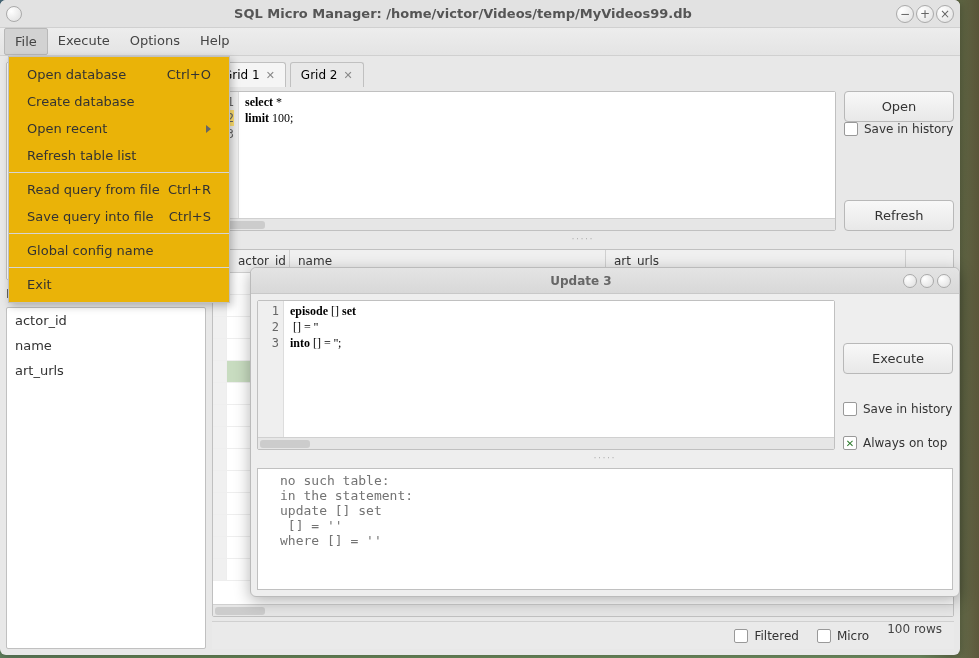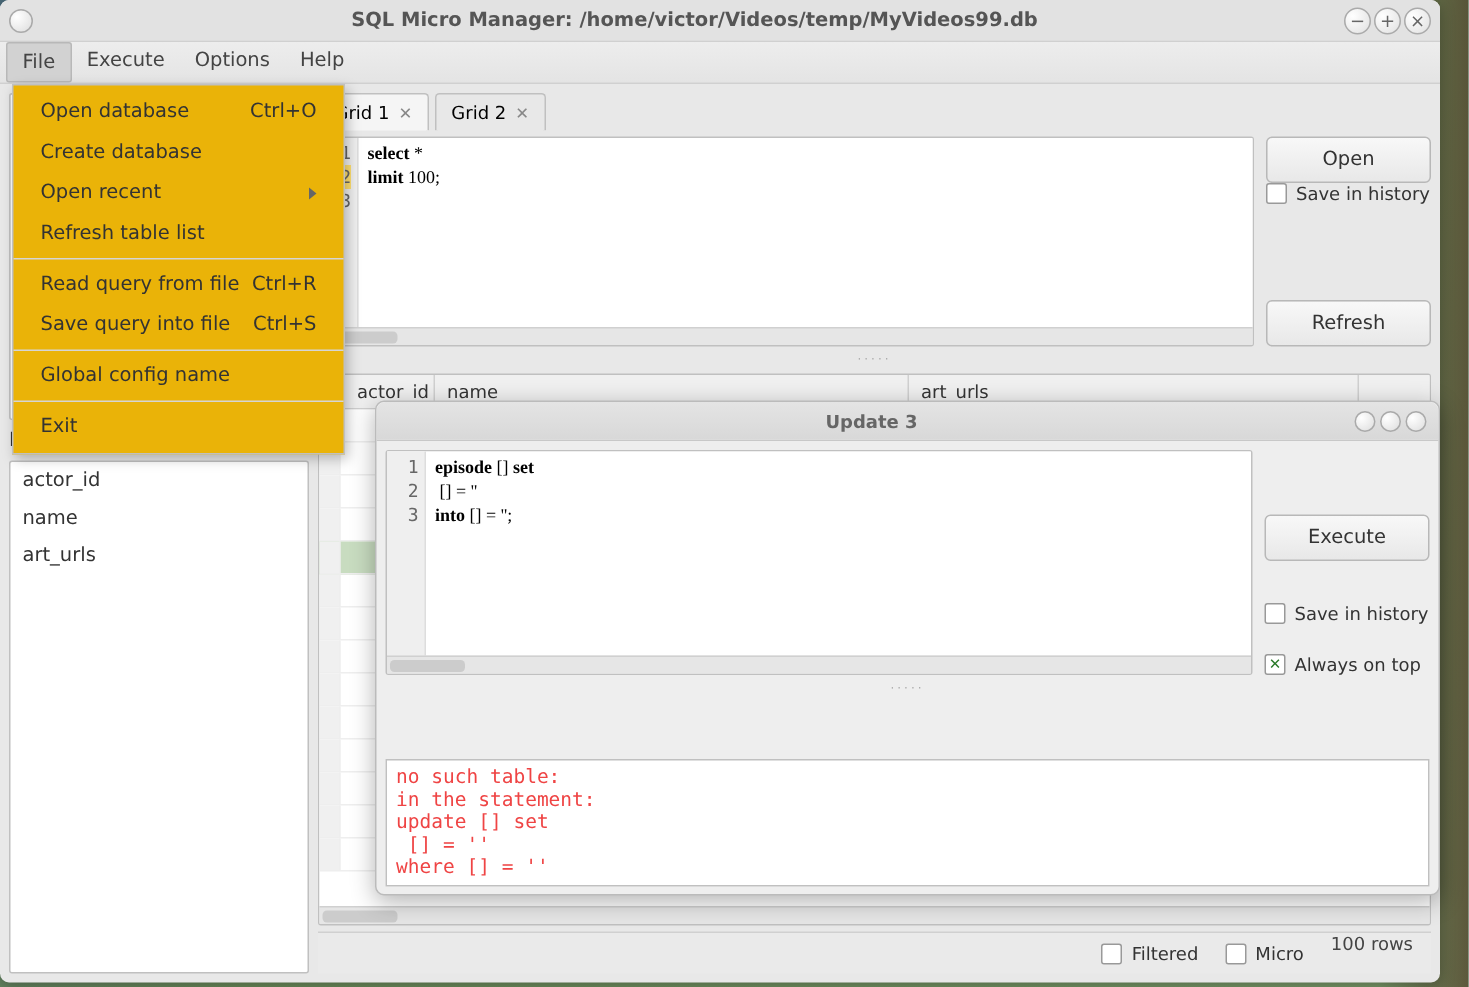--- a/index.html
+++ b/index.html
@@ -351,26 +351,25 @@
   width: 110px;
   display: flex;
   flex-direction: column;
   gap: 10px;
   margin-top: 43px;
 }
 .error-output {
   border: 1px solid #c0c0c0;
   background: #fff;
   flex: 1;
-  padding: 4px 6px;
+  padding: 4px 22px;
   font-family: "DejaVu Sans Mono", monospace;
   font-size: 13px;
-  color: #ef4444;
+  color: #737373;
   white-space: pre;
-  margin-top: 38px;
 }
 </style>
 </head>
 <body>
 
 <div class="desktop-bg"></div>
 
 <div class="main-window">
   <div class="titlebar">
     <div class="close-btn"></div>

